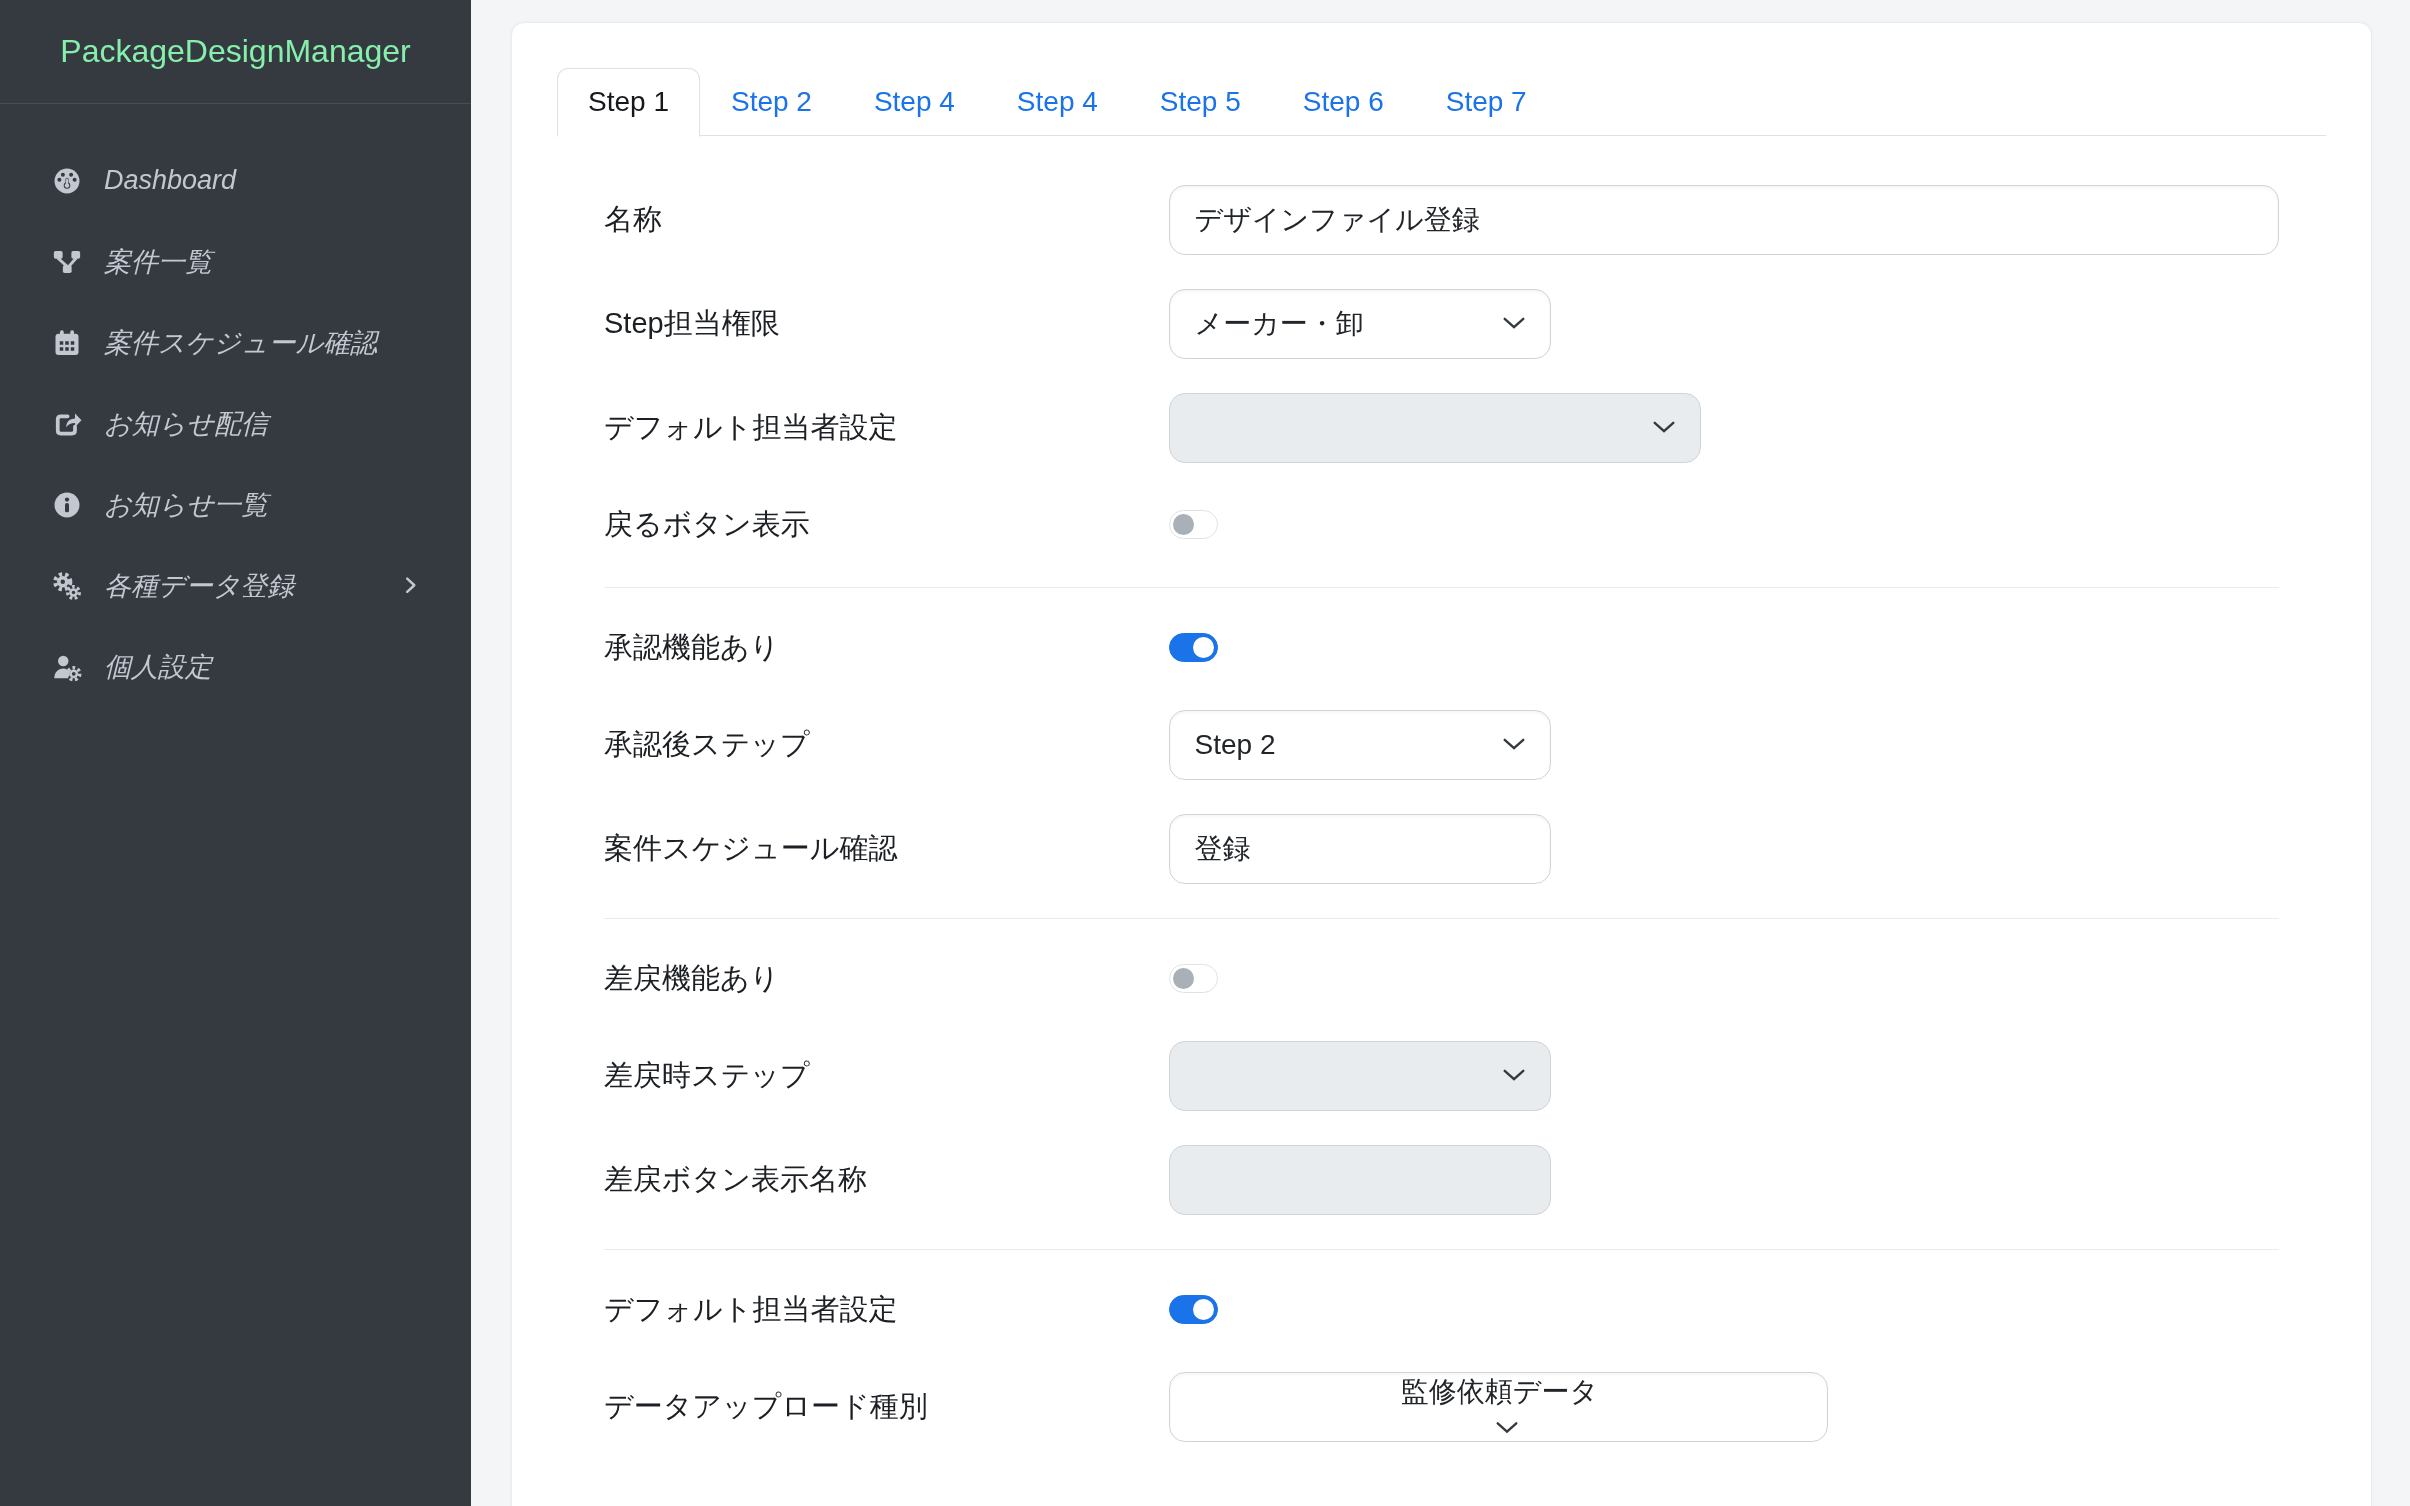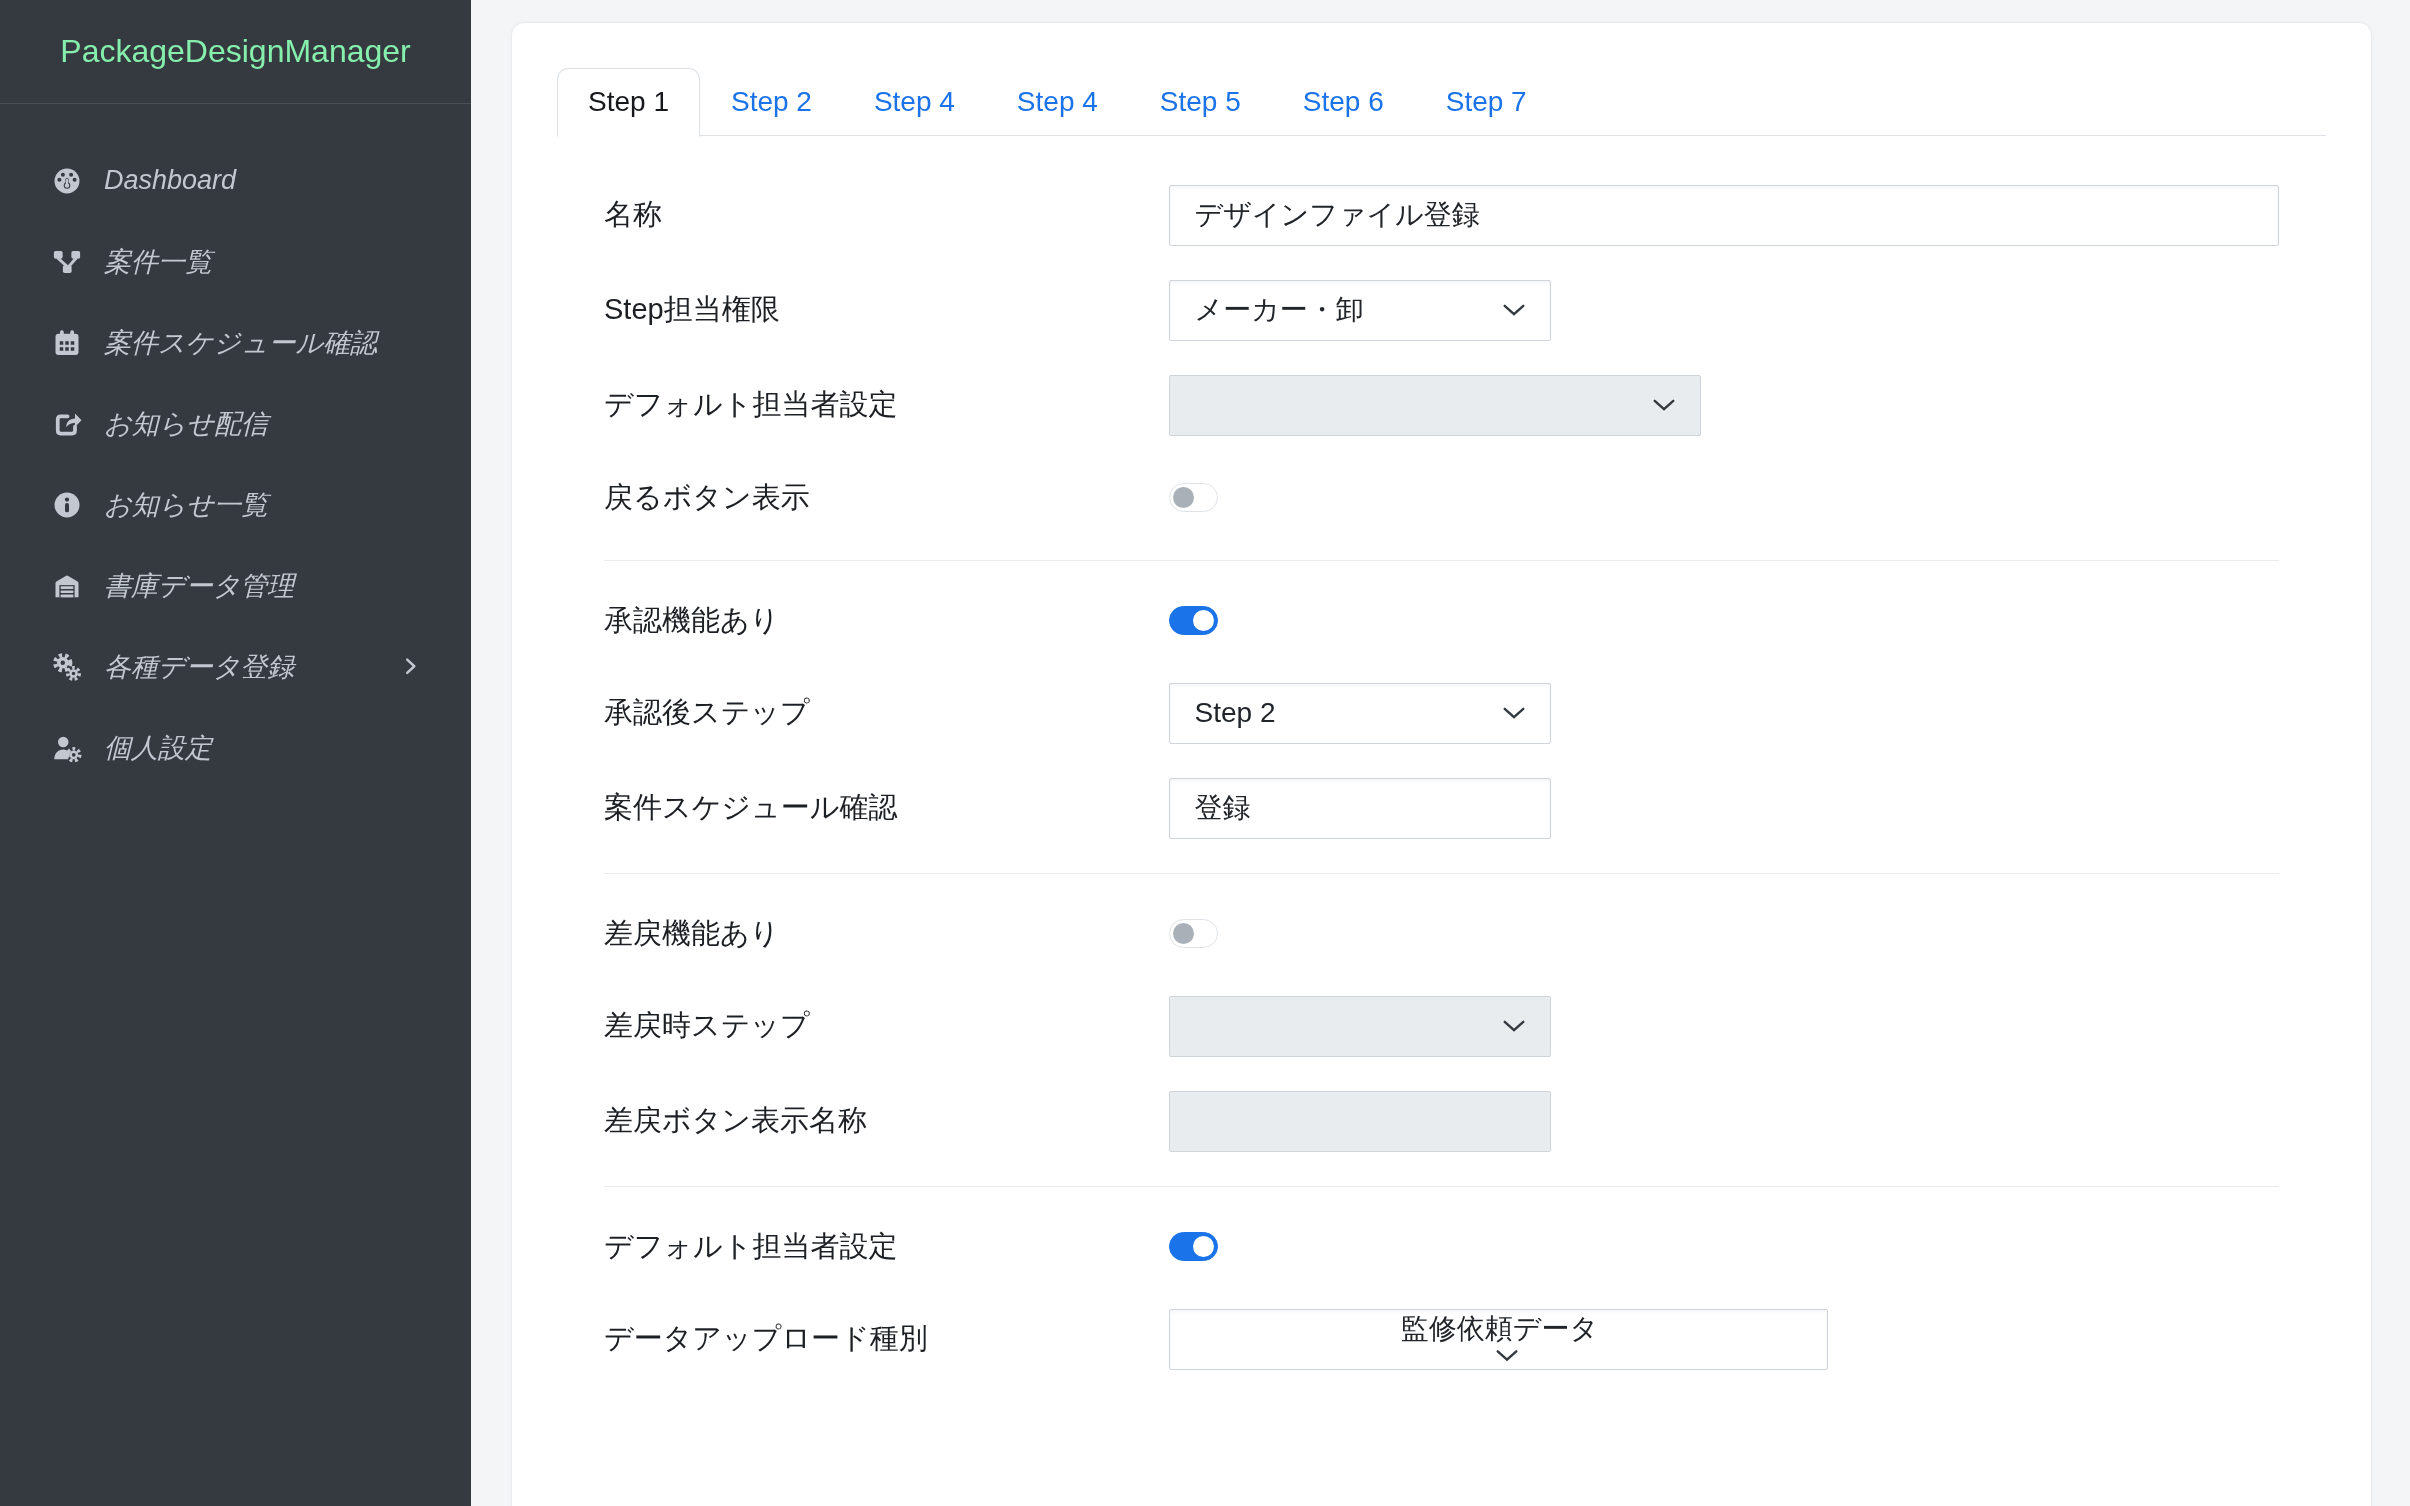--- a/index.html
+++ b/index.html
@@ -51,21 +51,21 @@
     border-color: #dee2e6 #dee2e6 #ffffff #dee2e6;
   }
   .tab-content { padding: 49px 47px 0 47px; }
 
   
   .frow { display: flex; align-items: center; margin-bottom: 34px; min-height: 56px; }
   .flabel { flex: 0 0 565px; font-size: 29px; color: #1c1f23; }
   .fcontrol-area { flex: 1; display: flex; align-items: center; }
 
   .input, .select {
-    height: 61px; border: 1.9px solid #ced4da; border-radius: 2px;
+    height: 70px; border: 1.9px solid #ced4da; border-radius: 16px;
     background: #fff; font-size: 28px; color: #212529;
     padding: 0 24.5px; display: flex; align-items: center;
     box-shadow: inset 0 1.9px 3.8px rgba(0,0,0,0.04);
     font-family: inherit;
   }
   input.input { outline: none; }
   .select { justify-content: space-between; padding-right: 22.6px; cursor: pointer; }
   .select .sel-text { overflow: hidden; white-space: nowrap; }
   .select svg { width: 26px; height: 17px; flex: 0 0 26px; margin-left: 15px; }
   .w-full { width: 100%; }
@@ -157,32 +157,20 @@
       <span class="micon">
         <svg viewBox="0 0 24 24">
             <circle class="ico" cx="12" cy="12" r="10"></circle>
           <circle cx="12" cy="7.6" r="1.7" fill="#343a40"></circle>
           <rect x="10.4" y="10.4" width="3.2" height="7.4" rx="1.5" fill="#343a40"></rect>
           </svg>
       </span>
       <span class="mlabel">お知らせ一覧</span>
     </li>
 
-    <li class="menu-item">
-      <span class="micon">
-        <svg viewBox="0 0 24 24">
-          <path class="ico" d="M2.8 21 V9.6 q0-0.8 0.7-1.2 L11 3.9 q1-0.6 2 0 l7.5 4.5 q0.7 0.4 0.7 1.2 V21 z"></path>
-          <rect x="5.9" y="11.3" width="12.2" height="9.7" fill="#343a40"></rect>
-          <rect class="ico" x="6.9" y="12.2" width="10.2" height="2.1" rx="0.6"></rect>
-          <rect class="ico" x="6.9" y="15.5" width="10.2" height="2.1" rx="0.6"></rect>
-          <rect class="ico" x="6.9" y="18.8" width="10.2" height="2.2" rx="0.6"></rect>
-          </svg>
-      </span>
-      <span class="mlabel">書庫データ管理</span>
-    </li>
 
     <li class="menu-item">
       <span class="micon">
         <svg viewBox="0 0 24 24">
           <circle cx="8.6" cy="8.6" r="6" fill="none" stroke="#c2c7d0" stroke-width="3.4" stroke-dasharray="2.6 2.4"></circle>
           <circle class="ico" cx="8.6" cy="8.6" r="4.6"></circle>
           <circle cx="8.6" cy="8.6" r="1.8" fill="#343a40"></circle>
           <circle cx="17.2" cy="17.2" r="4.6" fill="none" stroke="#c2c7d0" stroke-width="2.8" stroke-dasharray="2.1 1.9"></circle>
           <circle class="ico" cx="17.2" cy="17.2" r="3.4"></circle>
           <circle cx="17.2" cy="17.2" r="1.4" fill="#343a40"></circle>

